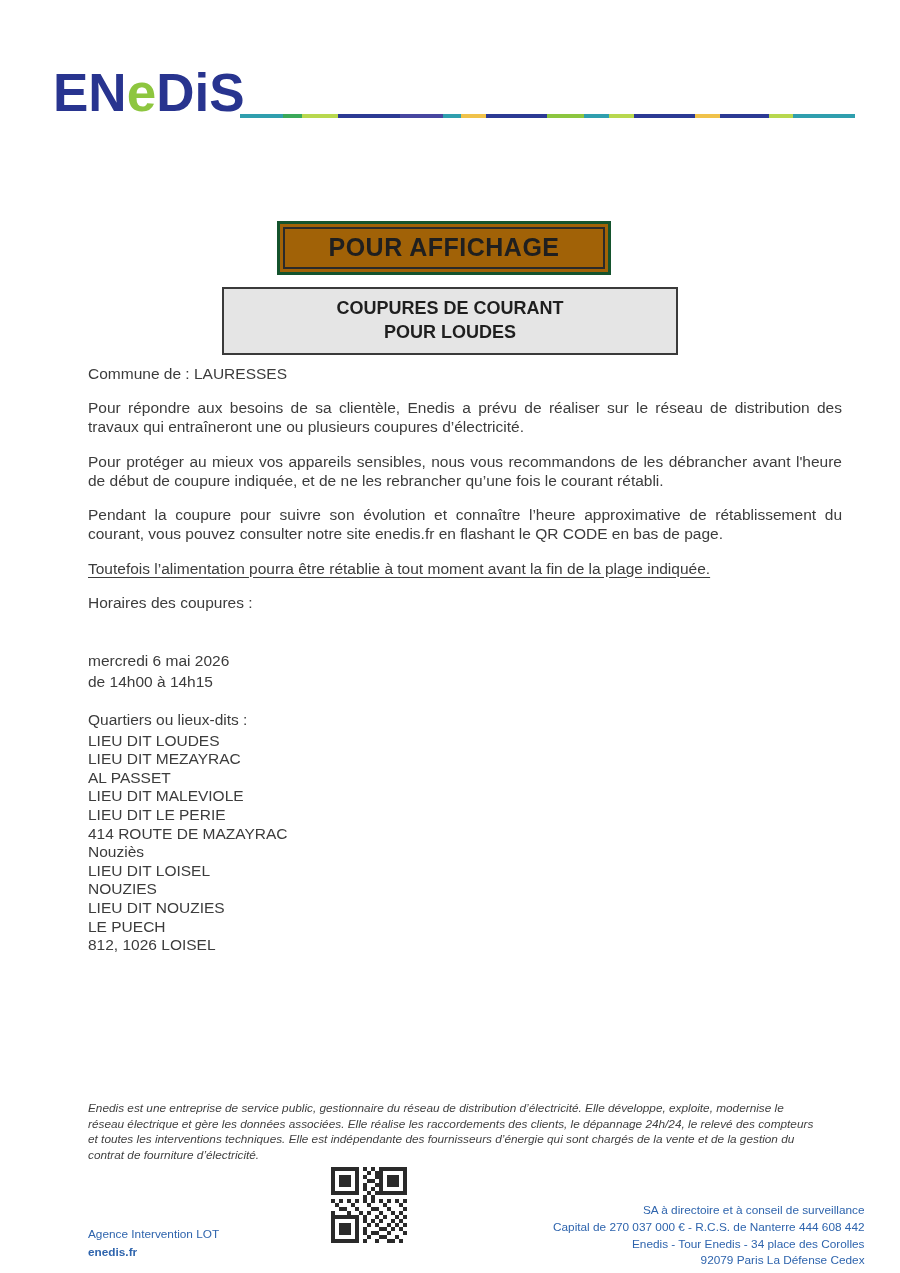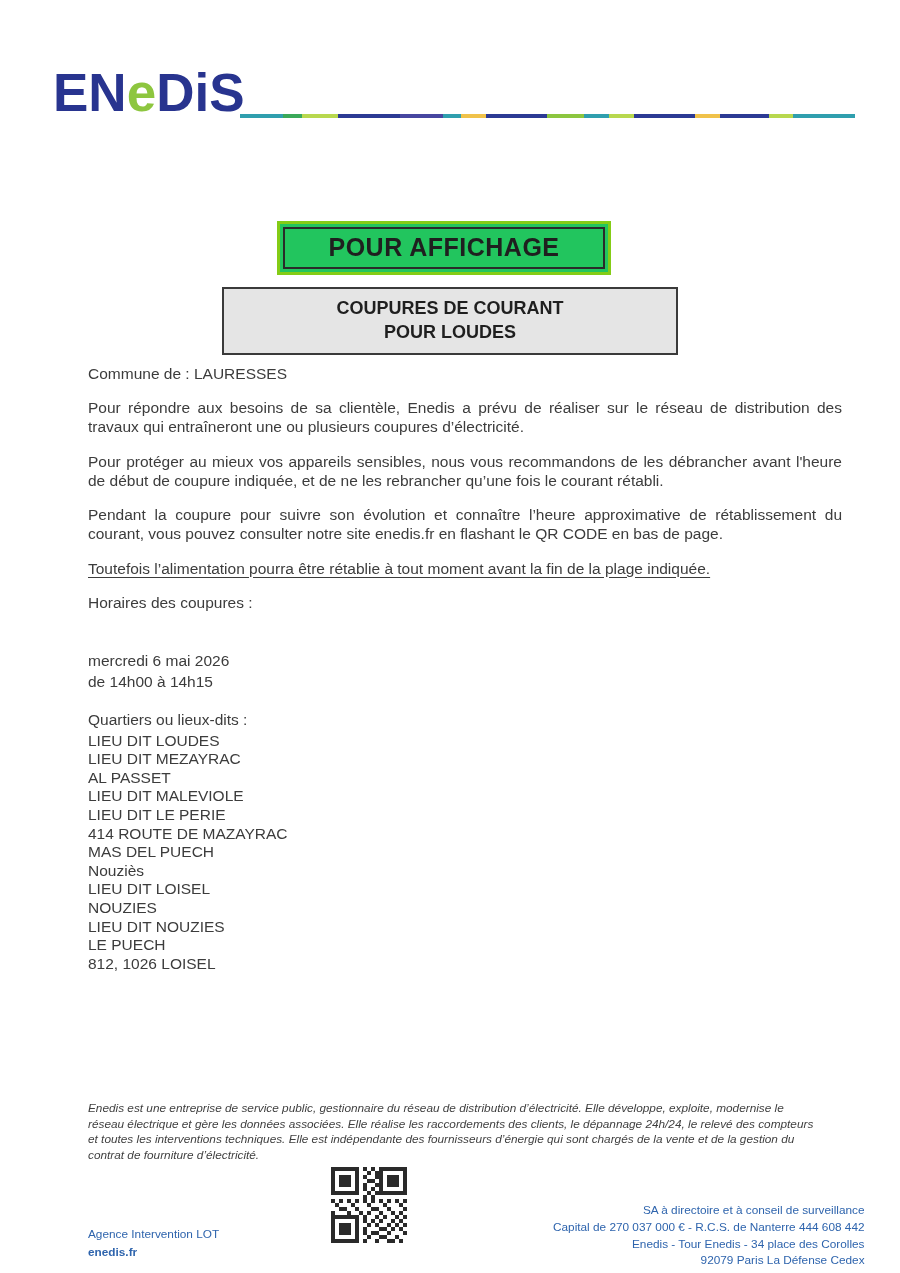--- a/index.html
+++ b/index.html
@@ -39,22 +39,22 @@
       #2c3a94 64%, #2c3a94 74%,
       #f0c24a 74%, #f0c24a 78%,
       #2c3a94 78%, #2c3a94 86%,
       #b8d84e 86%, #b8d84e 90%,
       #2f9fae 90%, #2f9fae 100%);
   }
 
   
   .box1 {
     left:277px; top:221px; width:322px;
-    border:3px solid #84cc16; padding:3px;
-    background:#22c55e;
+    border:3px solid #14532d; padding:3px;
+    background:#a16207;
   }
   .box1-inner {
     border:2px solid #2a2a2a;
     text-align:center;
     font-size:25px; font-weight:bold; color:#1f1f1f;
     padding:4px 0 5px;
     letter-spacing:0.5px;
   }
   .box2 {
     left:222px; top:287px; width:452px;
@@ -121,21 +121,20 @@
   <div class="sched-gap"></div>
   <p class="tight">mercredi 6 mai 2026</p>
   <p class="tight">de 14h00 à 14h15</p>
   <p class="quartiers">Quartiers ou lieux-dits :</p>
   <div class="district">LIEU DIT LOUDES</div>
   <div class="district">LIEU DIT MEZAYRAC</div>
   <div class="district">AL PASSET</div>
   <div class="district">LIEU DIT MALEVIOLE</div>
   <div class="district">LIEU DIT LE PERIE</div>
   <div class="district">414 ROUTE DE MAZAYRAC</div>
-  <div class="district">MAS DEL PUECH</div>
   <div class="district">Nouziès</div>
   <div class="district">LIEU DIT LOISEL</div>
   <div class="district">NOUZIES</div>
   <div class="district">LIEU DIT NOUZIES</div>
   <div class="district">LE PUECH</div>
   <div class="district">812, 1026 LOISEL</div>
 </div>
 
 <div class="abs about">Enedis est une entreprise de service public, gestionnaire du réseau de distribution d’électricité. Elle développe, exploite, modernise le réseau électrique et gère les données associées. Elle réalise les raccordements des clients, le dépannage 24h/24, le relevé des compteurs et toutes les interventions techniques. Elle est indépendante des fournisseurs d’énergie qui sont chargés de la vente et de la gestion du contrat de fourniture d’électricité.</div>
 

